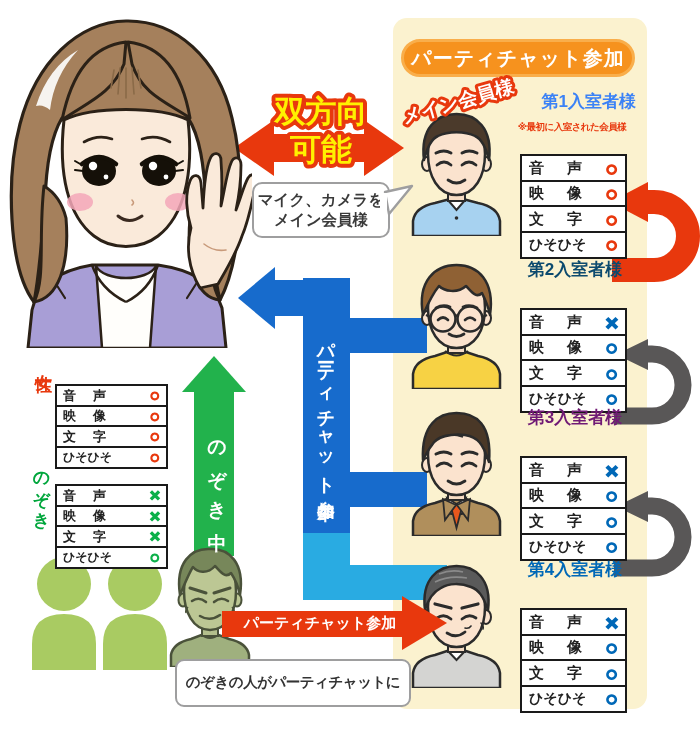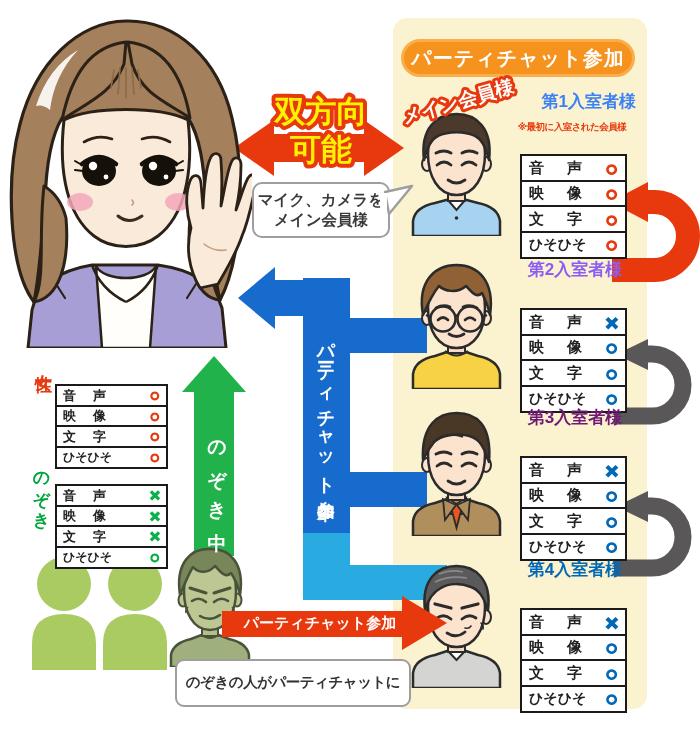--- a/index.html
+++ b/index.html
@@ -223,21 +223,21 @@
     <path d="M25 47 C25 23 36 13 53.5 13 C71 13 82 23 82 47 C82 69 72 87 53.5 87 C35 87 25 69 25 47 Z" fill="#FBE3CE" stroke="#2B2B2B" stroke-width="2.5"></path>
     <path d="M20 54 C14 20 32 4 53.5 4 C75 4 92 20 87 54 C85 44 82 38 79 32 C73 38 68 30 63 25 C54 33 41 30 36 25 C31 31 26 40 20 54 Z" fill="#8F6134" stroke="#2B2B2B" stroke-width="2.5" stroke-linejoin="round"></path>
     <circle cx="40" cy="58" r="12.5" fill="none" stroke="#2B2B2B" stroke-width="2.6"></circle>
     <circle cx="67" cy="58" r="12.5" fill="none" stroke="#2B2B2B" stroke-width="2.6"></circle>
     <path d="M52 56 Q53.5 53 55 56 M27.5 56 L23 54 M79.5 56 L84 54" fill="none" stroke="#2B2B2B" stroke-width="2.4"></path>
     <path d="M33 47 Q40 43 47 46 M60 46 Q67 43 74 47" fill="none" stroke="#2B2B2B" stroke-width="2.8" stroke-linecap="round"></path>
     <path d="M35 59 Q40 54 45 59 M62 59 Q67 54 72 59" fill="none" stroke="#2B2B2B" stroke-width="2.6" stroke-linecap="round"></path>
     <path d="M46 73 Q53.5 78 61 73" fill="none" stroke="#2B2B2B" stroke-width="2.8" stroke-linecap="round"></path>
   </svg>
 
-  <div class="abs member-title" style="left: 512px; top: 258px; color: #8b5cf6;">第2入室者様</div>
+  <div class="abs member-title" style="left: 512px; top: 258px; color: #0c4a6e;">第2入室者様</div>
   <div class="abs mtable" style="left:520px;top:281px">
     <div class="mrow">
         <span class="lbl">音声</span>
         <span class="mark" style="color: rgb(0, 104, 183);">×</span>
       </div>
     <div class="mrow">
         <span class="lbl">映像</span>
         <span class="mark" style="color: rgb(0, 104, 183);">○</span>
       </div>
     <div class="mrow">

